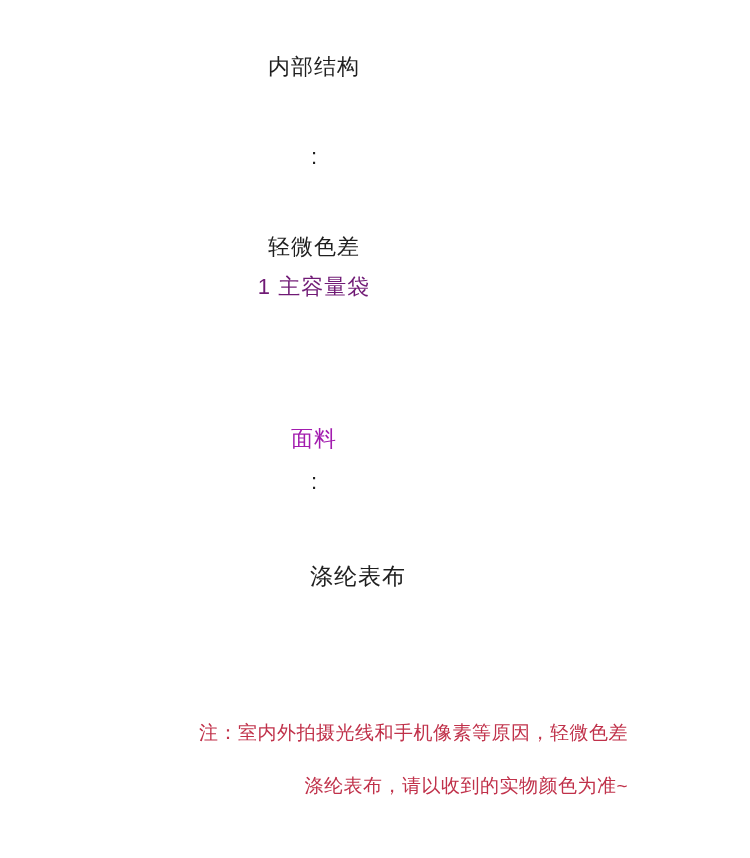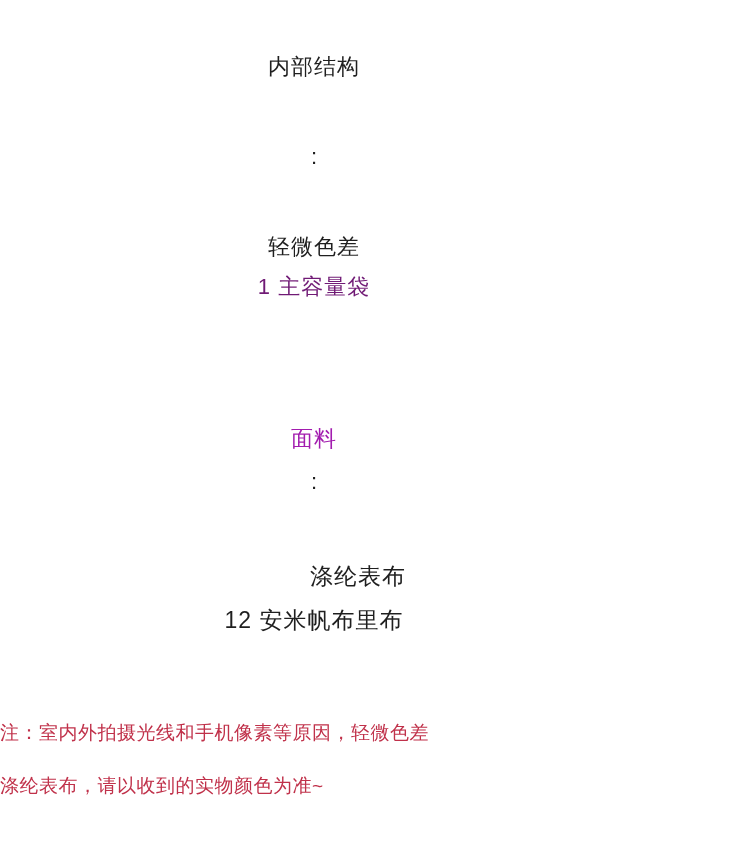--- a/index.html
+++ b/index.html
@@ -20,21 +20,21 @@
     height: 858px;
     box-sizing: border-box;
   }
   .block {
     width: 100%;
     text-align: center;
   }
   .line {
     display: block;
     width: 100%;
-    text-align: left;
+    text-align: right;
     white-space: pre;
   }
 
   
   .s1-title {
     position: absolute;
     top: 52px;
     left: 0;
     font-size: 22px;
     line-height: 30px;
@@ -128,20 +128,19 @@
 <div class="page">
 
   <div class="block s1-title">内部结构</div>
   <div class="block s1-colon">:</div>
   <div class="block s1-item1">轻微色差</div>
   <div class="block s1-item2">1 主容量袋</div>
 
   <div class="block s2-title">面料</div>
   <div class="block s2-colon">:</div>
   <div class="block s2-item1">涤纶表布</div>
-  <div class="block s2-item2">12 安米帆布里布</div>
 
   <div class="note">
     <span class="line">注：室内外拍摄光线和手机像素等原因，轻微色差</span>
     <span class="line">涤纶表布，请以收到的实物颜色为准~</span>
   </div>
 
 </div>
 
 </body></html>

